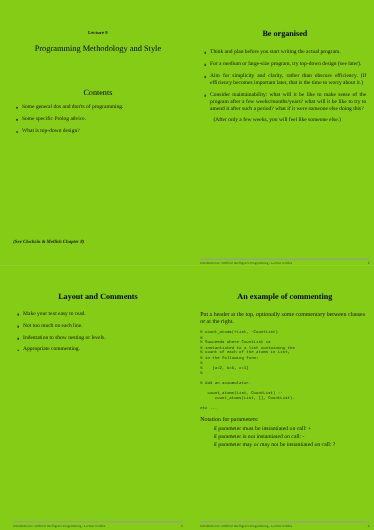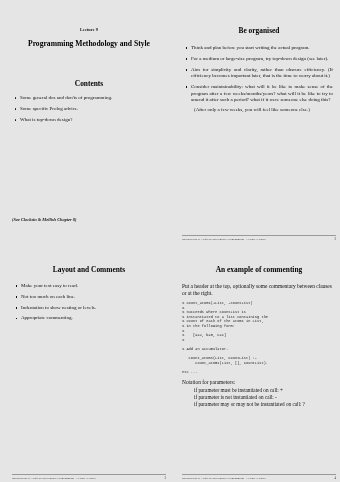--- a/index.html
+++ b/index.html
@@ -20,49 +20,49 @@
     height: 482px;
     display: grid;
     grid-template-columns: 170px 170px;
     grid-template-rows: 241px 241px;
     background: #ffffff;
   }
   .slide {
     position: relative;
     box-sizing: border-box;
     padding: 14px 2px 10px 10px;
-    background: #e5e5e5;
+    background: #84cc16;
     overflow: hidden;
   }
   .slide-inner {
     position: relative;
     height: 100%;
   }
 
   
   .lecture-label {
     text-align: center;
     font-weight: bold;
     font-size: 4.2px;
     letter-spacing: .1px;
     margin-top: 13px;
     margin-bottom: 6px;
     color: #111;
   }
   .deck-title {
     text-align: center;
-    font-weight: bold;
+    font-weight: normal;
     font-size: 7.6px;
     line-height: 11px;
     margin: 0 12px;
     color: #000;
   }
   .contents-heading {
     text-align: center;
-    font-weight: bold;
+    font-weight: normal;
     font-size: 7.4px;
     margin-top: 30px;
     margin-bottom: 7px;
     color: #000;
   }
   .source-note {
     position: absolute;
     left: 2px;
     bottom: 22px;
     font-size: 4.4px;

